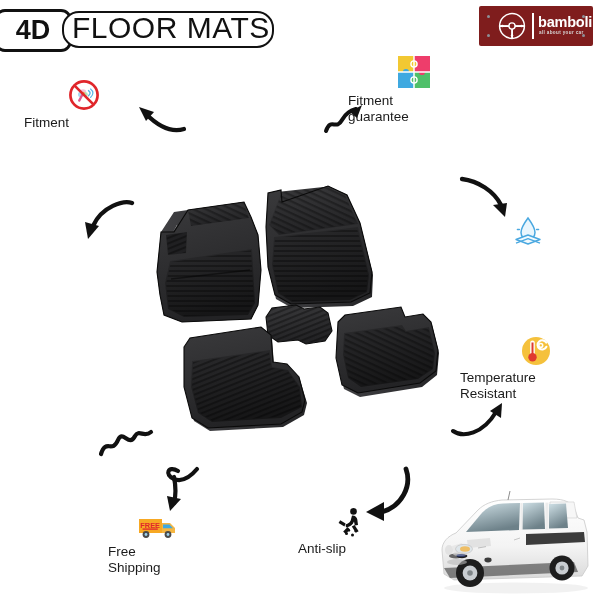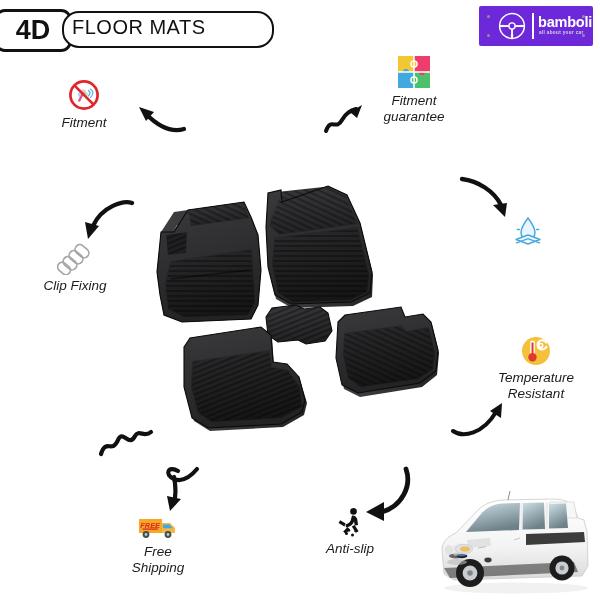--- a/index.html
+++ b/index.html
@@ -24,28 +24,28 @@
     font-size:27px;font-weight:700;color:#111;letter-spacing:0px;
     font-family:Liberation Sans, sans-serif;line-height:1;
   }
   .title-pill{
     position:absolute;left:62px;top:11px;width:208px;height:33px;
     border:2.2px solid #111;border-radius:17px;background:#fff;
   }
   .title-text{
     position:absolute;left:72px;top:10px;width:200px;height:35px;
     display:flex;align-items:center;
-    font-size:20px;font-weight:400;color:#111;letter-spacing:0.5px;
+    font-size:30px;font-weight:400;color:#111;letter-spacing:0.5px;
     font-family:"Liberation Sans", sans-serif;
   }
 
   
   .logo{
     position:absolute;left:479px;top:6px;width:114px;height:40px;
-    background:#6d28d9;border-radius:2px;
+    background:#7f1d1d;border-radius:2px;
     display:flex;align-items:center;
   }
   .logo .dot{position:absolute;width:3px;height:3px;border-radius:50%;background:#8d8f96;}
   .logo .d1{left:8px;top:9px;}
   .logo .d2{right:8px;top:9px;}
   .logo .d3{left:8px;bottom:9px;}
   .logo .d4{right:8px;bottom:9px;}
   .wheel{position:absolute;left:19px;top:6px;width:28px;height:28px;}
   .divider{position:absolute;left:53px;top:7px;width:1.6px;height:26px;background:#fff;}
   .logo-name{
@@ -53,21 +53,21 @@
     color:#fff;font-size:14.5px;font-weight:700;letter-spacing:-0.2px;line-height:1;
     font-family:"Liberation Sans", sans-serif;
   }
   .logo-tag{
     position:absolute;left:60px;top:25px;
     color:#d8d8d8;font-size:4.6px;font-weight:700;letter-spacing:0.35px;line-height:1;
     font-family:"Liberation Sans", sans-serif;
   }
 
   
-  .feature{position:absolute;text-align:center;font-style:italic;}
+  .feature{position:absolute;}
   .feature .fi{display:block;margin:0 auto 3px auto;}
   .feature .flabel{
     font-size:13.5px;color:#1b1b1b;line-height:1.18;
     font-family:"Liberation Sans", sans-serif;white-space:pre-line;
   }
 
   .arrow{position:absolute;}
 
   
   .mats{position:absolute;left:148px;top:175px;width:304px;height:262px;}
@@ -220,31 +220,20 @@
       <circle cx="18" cy="26" r="3.1" fill="none" stroke="#fff" stroke-width="1.4"></circle>
     </svg>
     <div class="flabel">Fitment
 guarantee</div>
   </div>
   <svg class="arrow" style="left:322px;top:100px;" width="48" height="40" viewBox="0 0 48 40">
     <path d="M4,31 C9,17 14,31 20,20 C24,13 28,11 34,9" fill="none" stroke="#111" stroke-width="4" stroke-linecap="round" stroke-linejoin="round"></path>
     <path d="M40,5 L35,18 L28,12 Z" fill="#111"></path>
   </svg>
 
-  <div class="feature" style="left:14px;top:243px;width:122px;">
-    <svg class="fi" width="36" height="32" viewBox="0 0 36 32">
-      <g fill="none" stroke="#a6a6a6" stroke-width="1.7" stroke-linecap="round">
-        <rect x="17.5" y="3.5" width="15" height="9.5" rx="4.7" transform="rotate(40 25 8.2)"></rect>
-        <rect x="11.5" y="9.5" width="15" height="9.5" rx="4.7" transform="rotate(40 19 14.2)"></rect>
-        <rect x="5.5" y="15.5" width="15" height="9.5" rx="4.7" transform="rotate(40 13 20.2)"></rect>
-        <rect x="0" y="21" width="14" height="9" rx="4.5" transform="rotate(40 7 25.5)"></rect>
-      </g>
-    </svg>
-    <div class="flabel">Clip Fixing</div>
-  </div>
   <svg class="arrow" style="left:76px;top:198px;" width="60" height="52" viewBox="0 0 60 52">
     <path d="M56,5 C48,2 26,8 17,28" fill="none" stroke="#111" stroke-width="4.3" stroke-linecap="round"></path>
     <path d="M12,41 L9,24 L23,28 Z" fill="#111"></path>
   </svg>
 
   <div class="feature" style="left:466px;top:214px;width:124px;">
     <svg class="fi" width="36" height="34" viewBox="0 0 36 34">
       <path d="M18,4 C18,4 25,13.5 25,18.4 C25,22.6 21.9,25.6 18,25.6 C14.1,25.6 11,22.6 11,18.4 C11,13.5 18,4 18,4 Z" fill="#eaf6fd" stroke="#4aa8e0" stroke-width="1.5"></path>
       <path d="M6,25.5 L18,21 L30,25.5 L18,30 Z" fill="#f2fafe" stroke="#4aa8e0" stroke-width="1.4" stroke-linejoin="round"></path>
       <path d="M6,29.2 L18,24.7 L30,29.2" fill="none" stroke="#4aa8e0" stroke-width="1.3" stroke-linejoin="round"></path>

